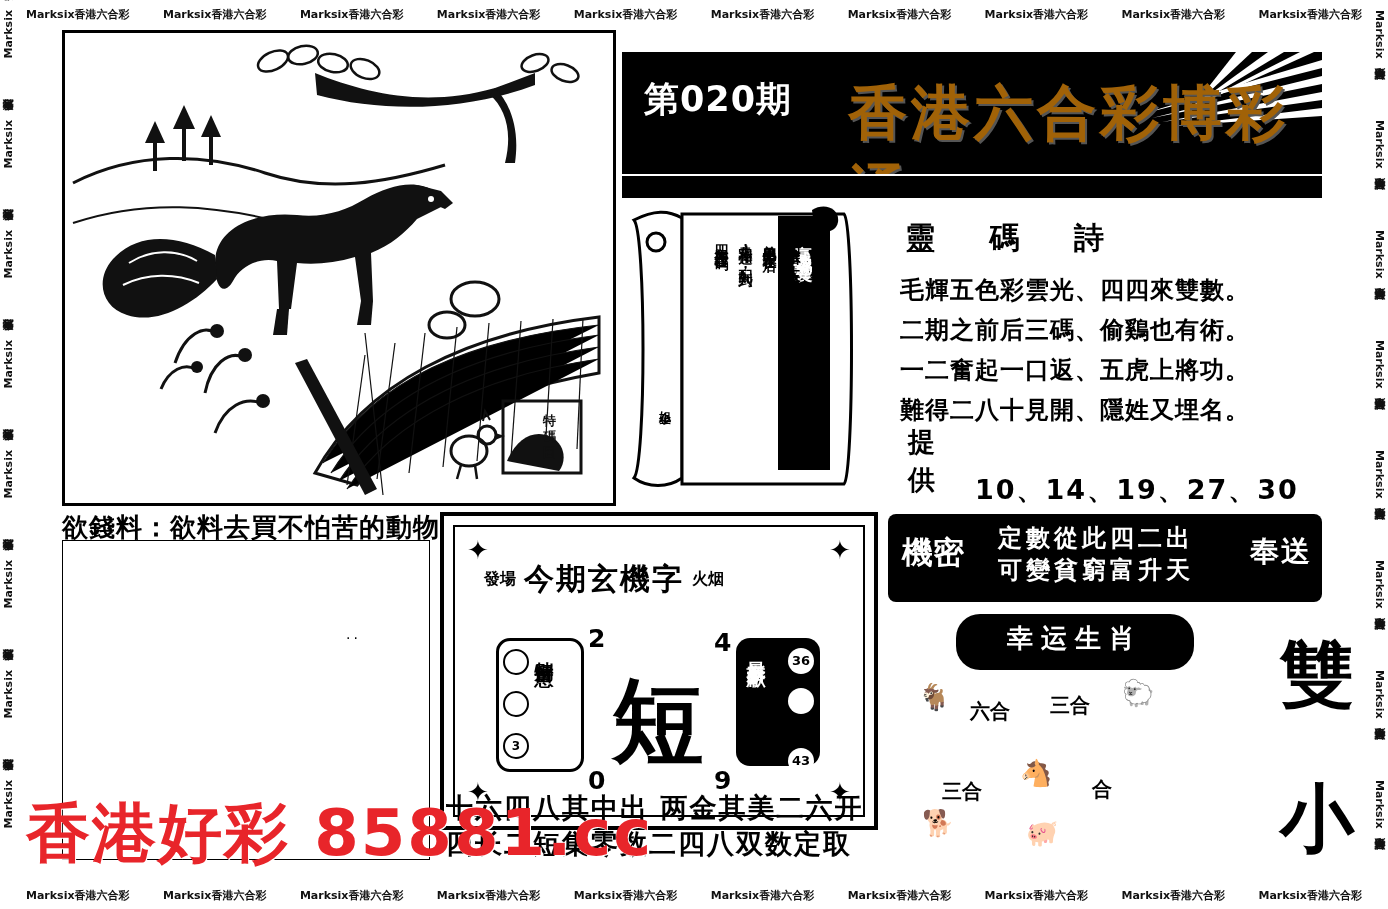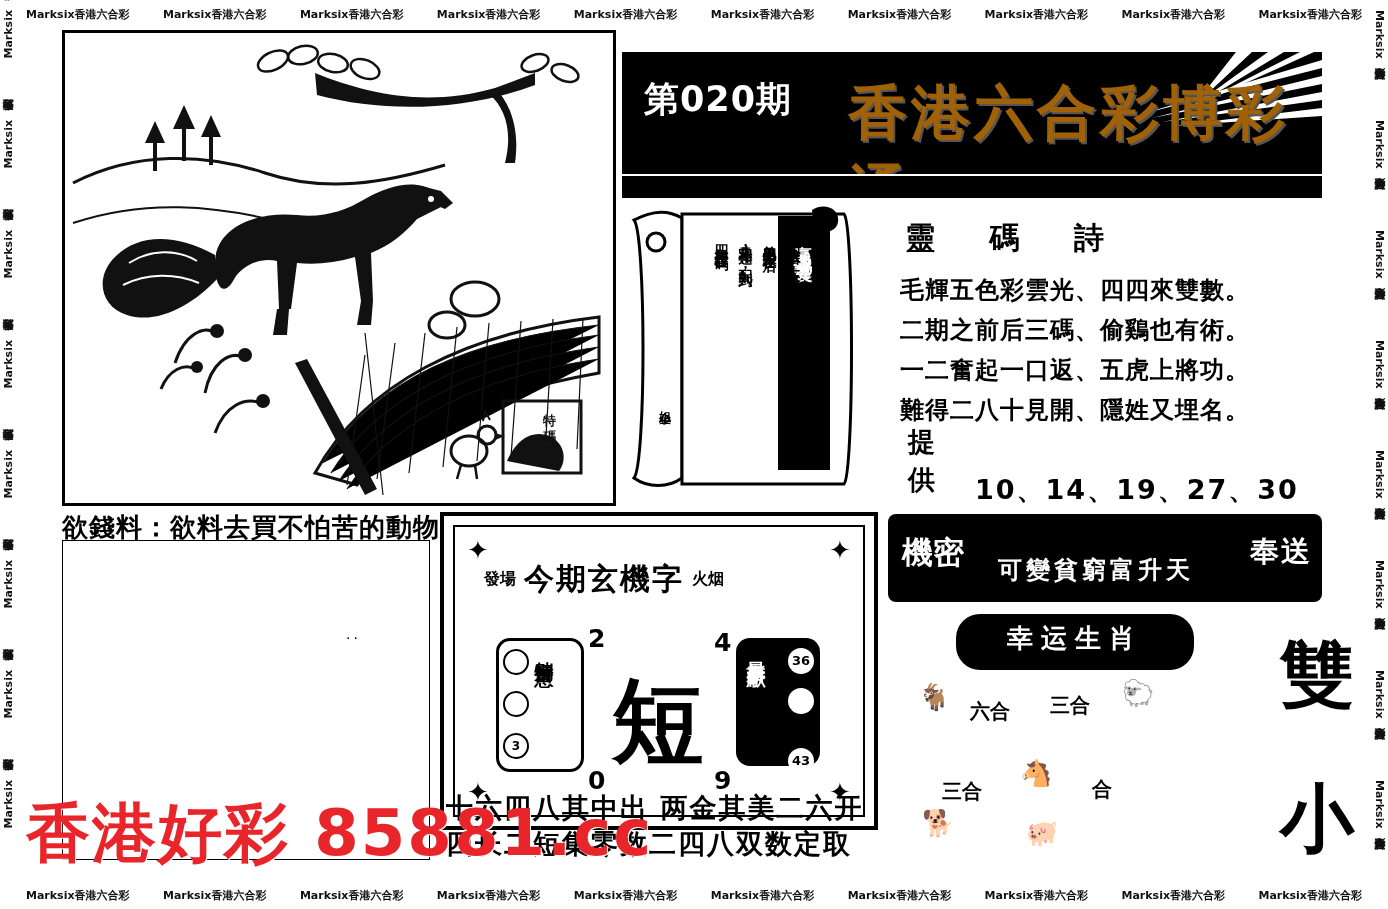--- a/index.html
+++ b/index.html
@@ -261,20 +261,21 @@
   <div class="poem-line" style="top:314px;">二期之前后三碼、偷鷄也有術。</div>
   <div class="poem-line" style="top:354px;">一二奮起一口返、五虎上將功。</div>
   <div class="poem-line" style="top:394px;">難得二八十見開、隱姓又埋名。</div>
 
   <div class="nums-label" style="top:424px;">提</div>
   <div class="nums-row" style="top:424px;margin-top:48px;">10、14、19、27、30</div>
   <div class="nums-label" style="top:462px;">供</div>
 
   <div class="jimi">
     <div class="lab">機密</div>
+    <div class="r1">定數從此四二出</div>
     <div class="r2">可變貧窮富升天</div>
     <div class="give">奉送</div>
   </div>
 
   <div class="lucky">
     <span>幸运生肖</span>
   </div>
   <div class="zodiac-area">
     <div class="zglyph" style="left:18px;top:14px;">🐐</div>
     <div class="zi" style="left:70px;top:28px;">六合</div>

